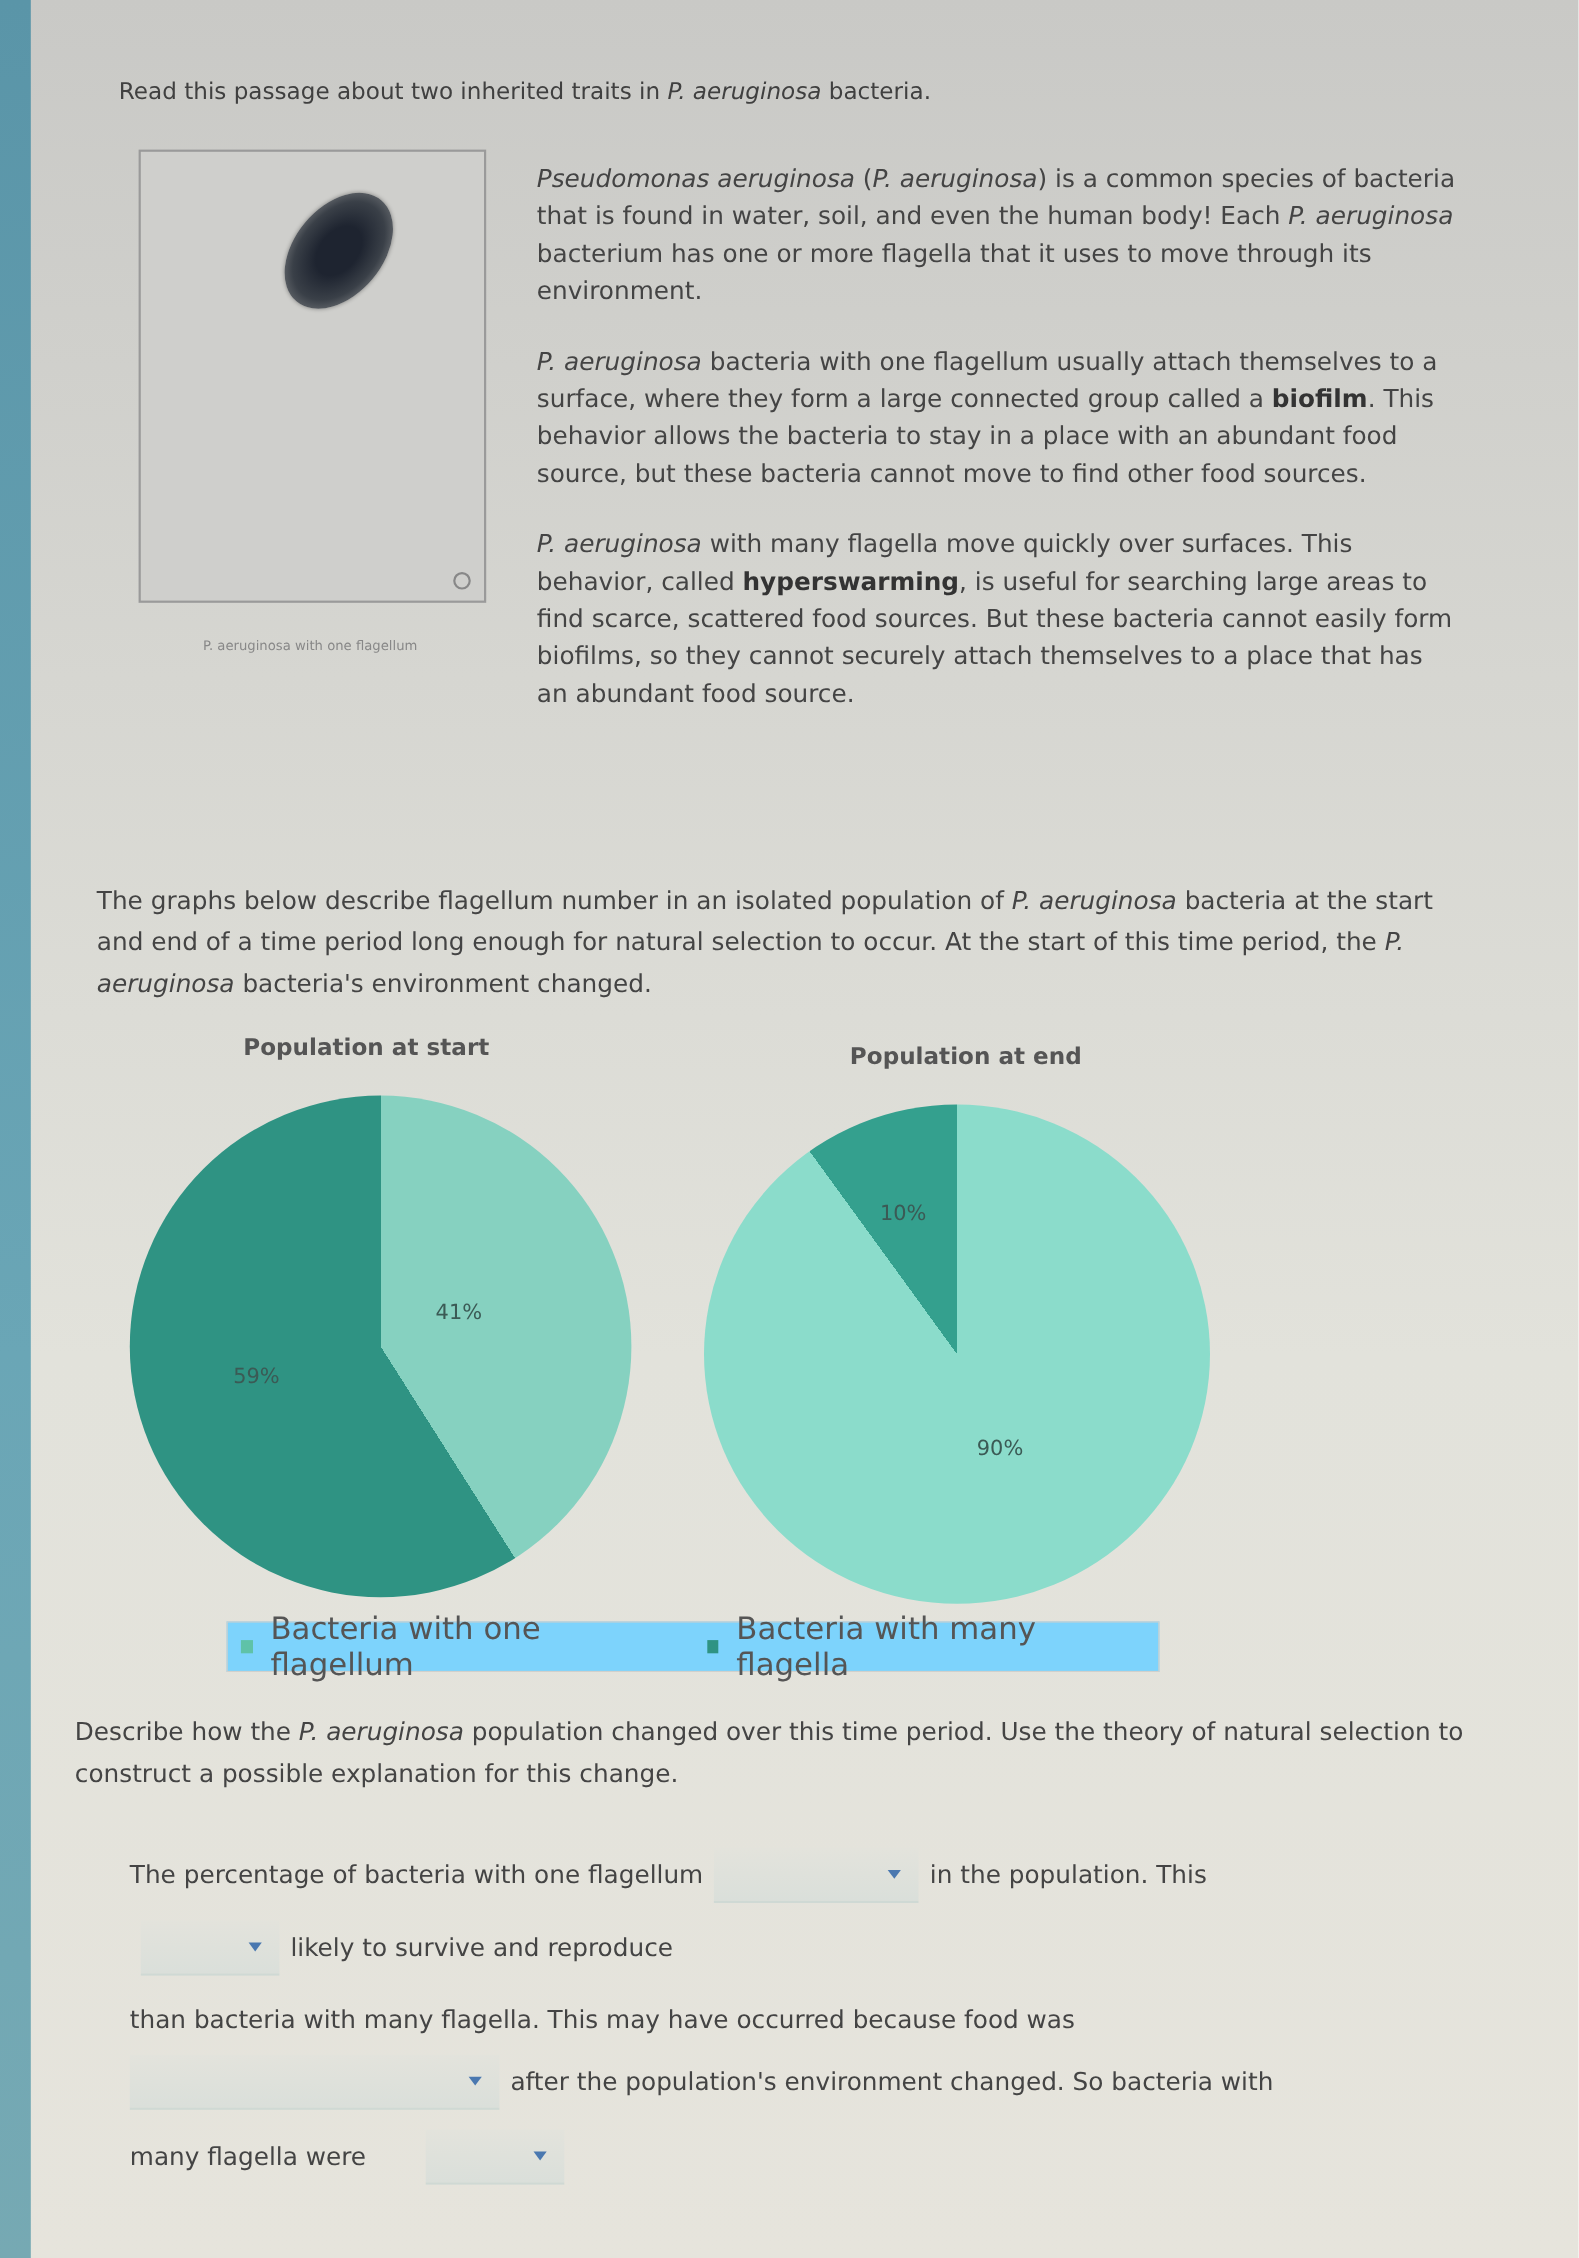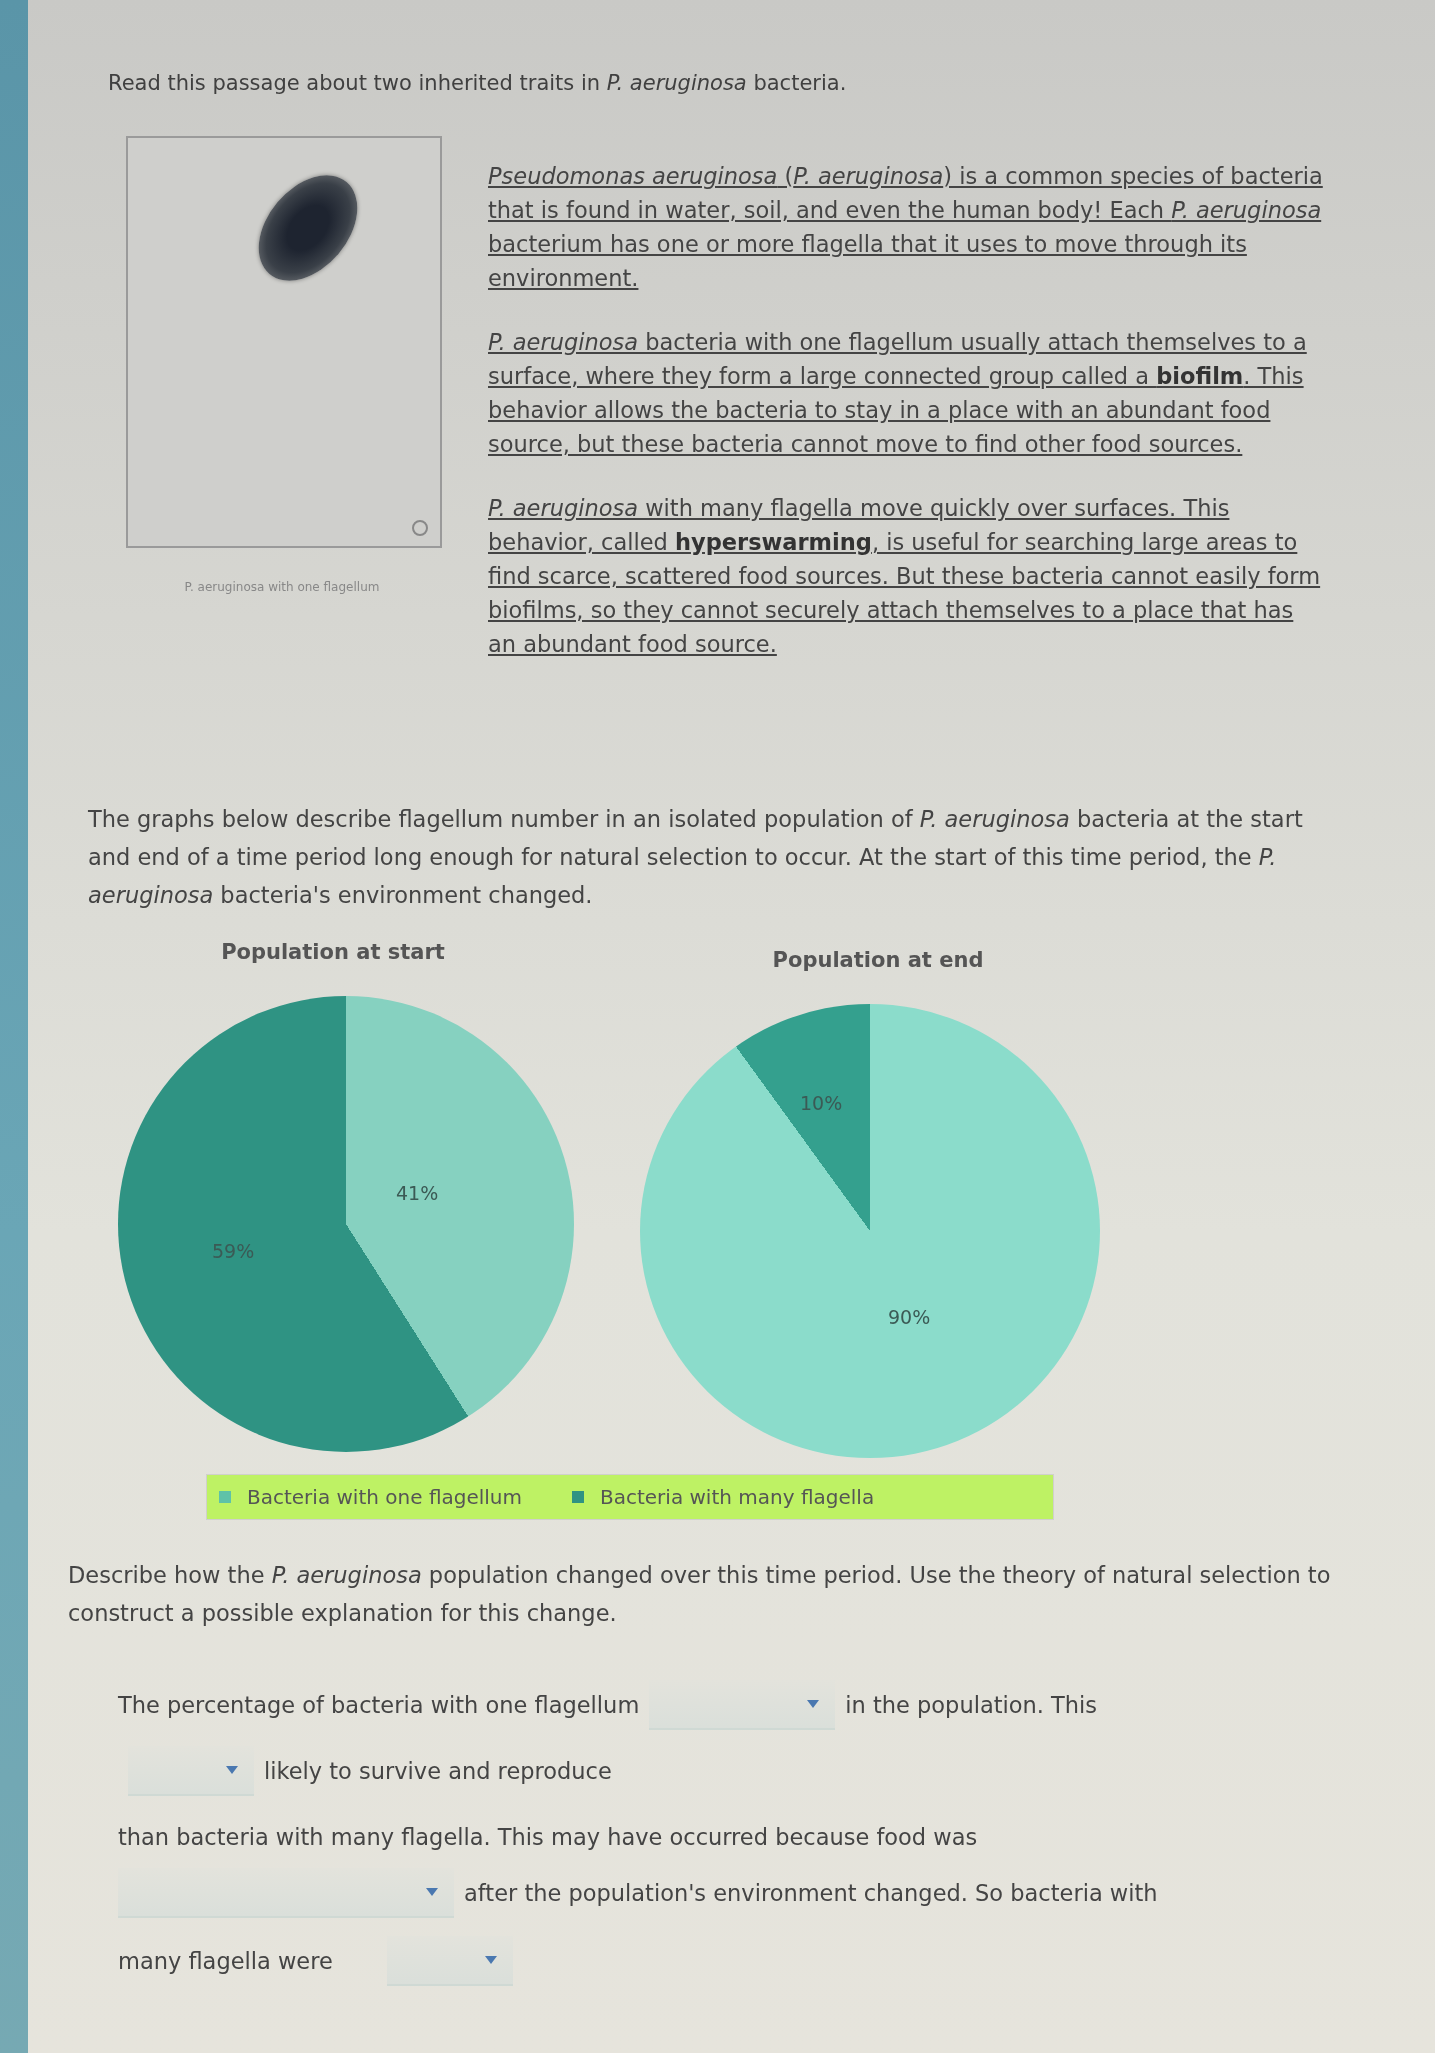--- a/index.html
+++ b/index.html
@@ -31,43 +31,43 @@
   }
   .scale-mark {
     position: absolute; right: 12px; bottom: 10px; width: 12px; height: 12px;
     border: 2px solid #888; border-radius: 50%;
   }
   .caption {
     position: absolute; left: 98px; top: 580px; width: 312px; text-align: center;
     font-size: 12px; color: #888; line-height: 14px;
   }
   .passage {
-    position: absolute; left: 460px; top: 159px; width: 840px;
-    font-size: 22.5px; line-height: 34px; color: #444; text-decoration: underline;
+    position: absolute; left: 460px; top: 146px; width: 840px;
+    font-size: 22.5px; line-height: 34px; color: #444;
   }
   .passage p { margin: 0 0 30px 0; }
   .passage b { color: #333; }
   i { font-style: italic; }
   .graphs-intro {
     position: absolute; left: 60px; top: 800px; width: 1240px;
     font-size: 22.5px; line-height: 38px; color: #444;
   }
   .pie-title {
     position: absolute; font-size: 21px; font-weight: bold; color: #555; text-align: center;
   }
   .pie {
     position: absolute; border-radius: 50%;
   }
   .pie-label {
     position: absolute; font-size: 19px; color: #3b5a55;
   }
   .legend {
     position: absolute; left: 178px; top: 1474px; width: 846px; height: 44px;
-    border: 1px solid #d0d0cc; background: #bef264;
-    display: flex; align-items: center; font-size: 20px; color: #555;
+    border: 1px solid #d0d0cc; background: #7dd3fc;
+    display: flex; align-items: center; font-size: 28px; color: #555;
   }
   .legend-item { display: flex; align-items: center; margin-left: 12px; margin-right: 38px; }
   .swatch { width: 12px; height: 12px; margin-right: 16px; display: inline-block; }
   .question {
     position: absolute; left: 40px; top: 1556px; width: 1280px;
     font-size: 22.5px; line-height: 38px; color: #444;
   }
   .fill {
     position: absolute; left: 90px; top: 1680px; width: 1240px;
     font-size: 22.5px; color: #444;

